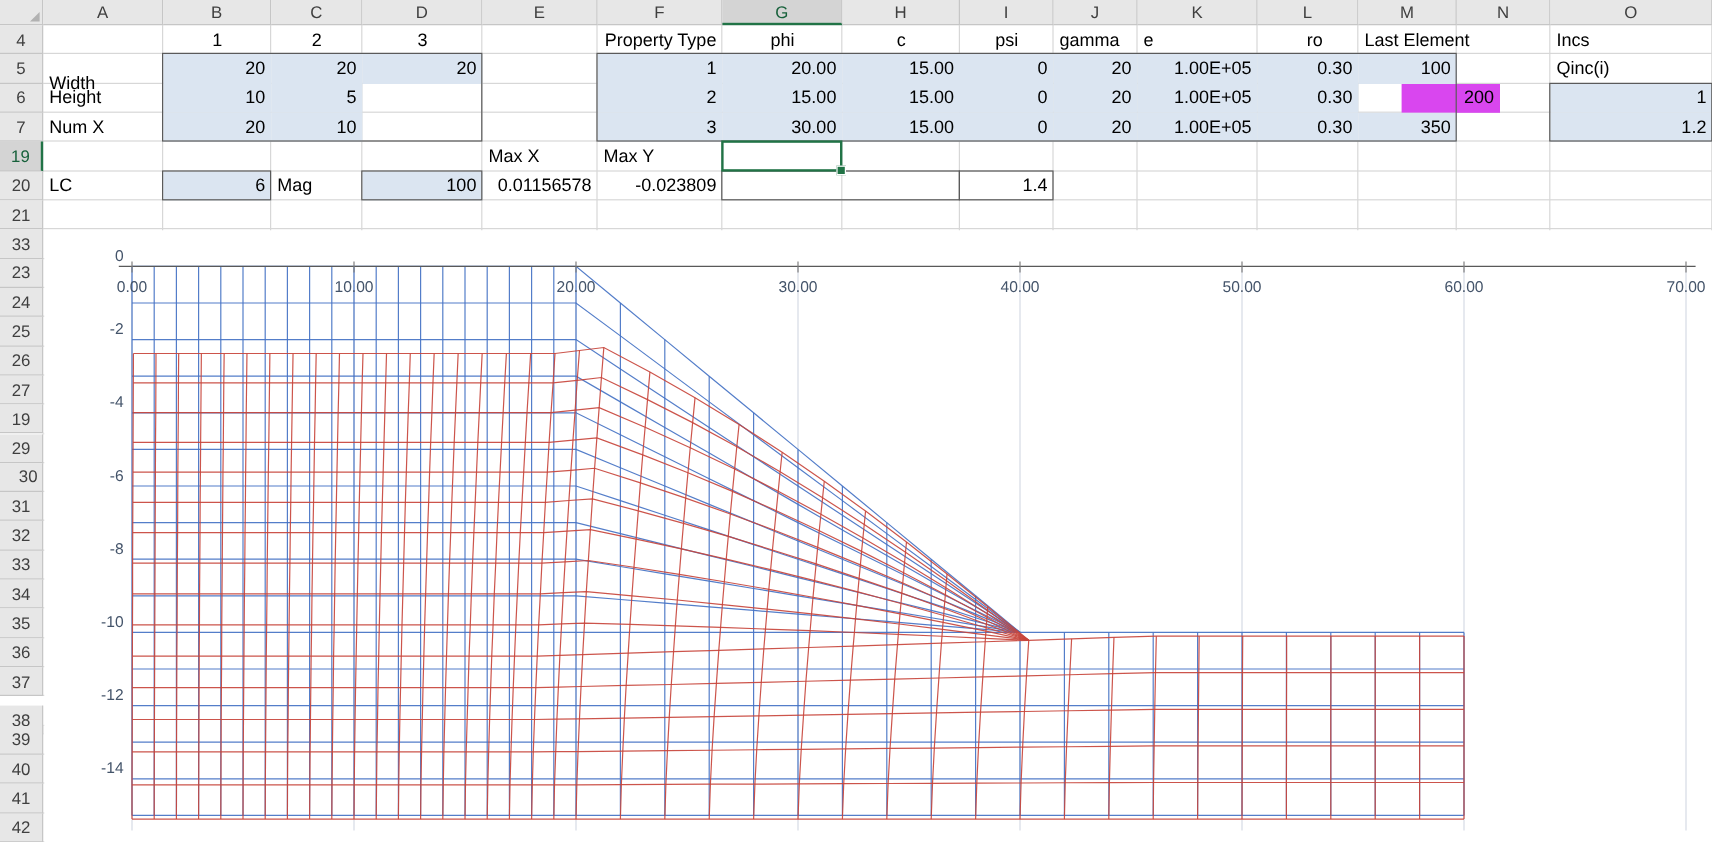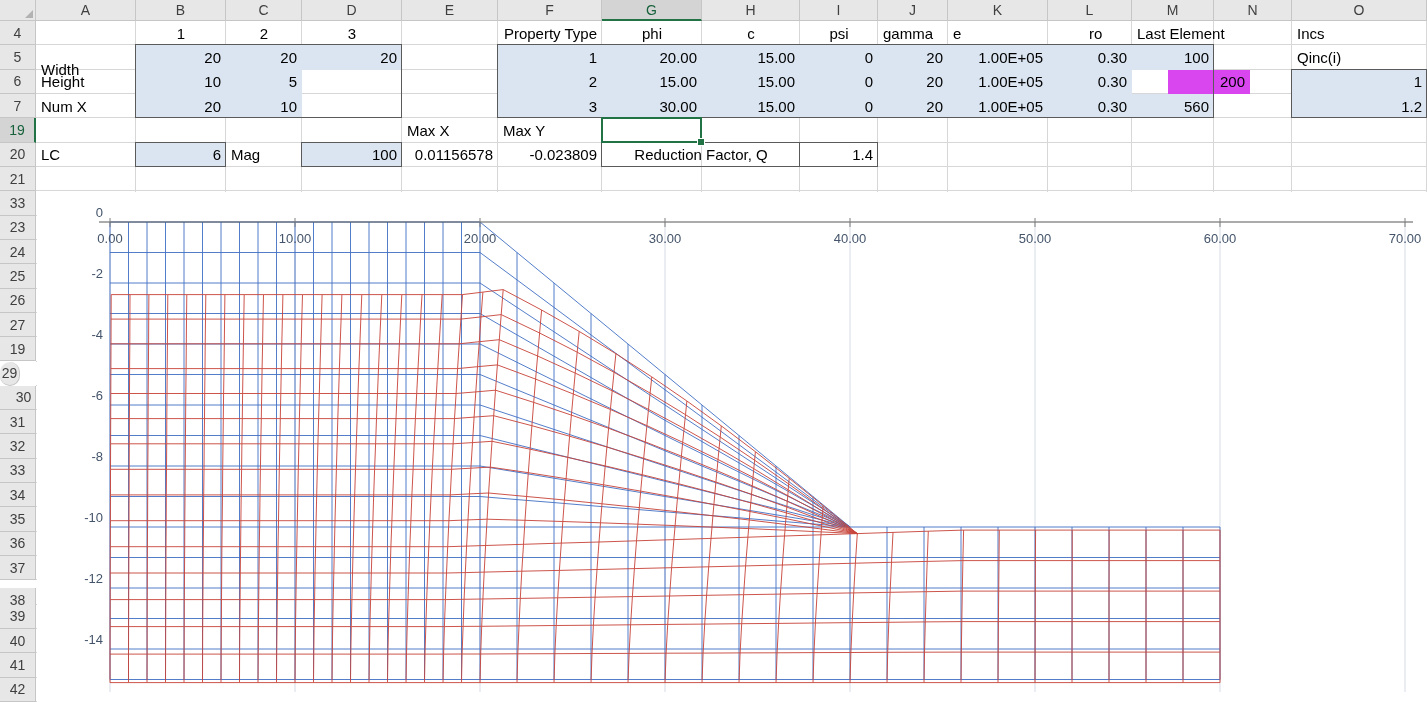--- a/index.html
+++ b/index.html
@@ -256,21 +256,21 @@
     <div class="hdr selrow" style="left: 0px; top: 118.286px; width: 36px; height: 24.3214px;">19</div>
     <div class="hdr" style="left: 0px; top: 142.607px; width: 36px; height: 24.3214px;">20</div>
     <div class="hdr" style="left: 0px; top: 166.929px; width: 36px; height: 24.3214px;">21</div>
     <div class="hdr" style="left: 0px; top: 191.25px; width: 36px; height: 24.3214px;">33</div>
     <div class="hdr" style="left: 0px; top: 215.571px; width: 36px; height: 24.3214px;">23</div>
     <div class="hdr" style="left: 0px; top: 239.893px; width: 36px; height: 24.3214px;">24</div>
     <div class="hdr" style="left: 0px; top: 264.214px; width: 36px; height: 24.3214px;">25</div>
     <div class="hdr" style="left: 0px; top: 288.536px; width: 36px; height: 24.3214px;">26</div>
     <div class="hdr" style="left: 0px; top: 312.857px; width: 36px; height: 24.3214px;">27</div>
     <div class="hdr" style="left: 0px; top: 337.179px; width: 36px; height: 24.3214px;">19</div>
-    <div class="hdr" style="left: 0px; top: 361.5px; width: 20px; height: 24.3214px; border-radius: 10px;">29</div>
+    <div class="hdr" style="left: 0px; top: 361.5px; width: 36px; height: 24.3214px;">29</div>
     <div class="hdr" style="left: 0px; top: 385.821px; width: 36px; height: 24.3214px; padding-left: 12px;">30</div>
     <div class="hdr" style="left: 0px; top: 410.143px; width: 36px; height: 24.3214px;">31</div>
     <div class="hdr" style="left: 0px; top: 434.464px; width: 36px; height: 24.3214px;">32</div>
     <div class="hdr" style="left: 0px; top: 458.786px; width: 36px; height: 24.3214px;">33</div>
     <div class="hdr" style="left: 0px; top: 483.107px; width: 36px; height: 24.3214px;">34</div>
     <div class="hdr" style="left: 0px; top: 507.429px; width: 36px; height: 24.3214px;">35</div>
     <div class="hdr" style="left: 0px; top: 531.75px; width: 36px; height: 24.3214px;">36</div>
     <div class="hdr" style="left: 0px; top: 556.071px; width: 36px; height: 24.3214px;">37</div>
     <div class="hdr" style="left: 0px; top: 588px; width: 36px; height: 24.3214px;">38</div>
     <div class="hdr" style="left: 0px; top: 604.714px; width: 36px; height: 24.3214px;">39</div>
@@ -317,31 +317,30 @@
     <div class="cell" style="left: 36px; top: 93.9643px; width: 100px; height: 24.3214px; justify-content: flex-start;">Num X</div>
     <div class="cell" style="left: 136px; top: 93.9643px; width: 90px; height: 24.3214px; justify-content: flex-end; background: rgb(219, 229, 241);">20</div>
     <div class="cell" style="left: 226px; top: 93.9643px; width: 76px; height: 24.3214px; justify-content: flex-end; background: rgb(219, 229, 241);">10</div>
     <div class="cell" style="left: 498px; top: 93.9643px; width: 104px; height: 24.3214px; justify-content: flex-end; background: rgb(219, 229, 241);">3</div>
     <div class="cell" style="left: 602px; top: 93.9643px; width: 100px; height: 24.3214px; justify-content: flex-end; background: rgb(219, 229, 241);">30.00</div>
     <div class="cell" style="left: 702px; top: 93.9643px; width: 98px; height: 24.3214px; justify-content: flex-end; background: rgb(219, 229, 241);">15.00</div>
     <div class="cell" style="left: 800px; top: 93.9643px; width: 78px; height: 24.3214px; justify-content: flex-end; background: rgb(219, 229, 241);">0</div>
     <div class="cell" style="left: 878px; top: 93.9643px; width: 70px; height: 24.3214px; justify-content: flex-end; background: rgb(219, 229, 241);">20</div>
     <div class="cell" style="left: 948px; top: 93.9643px; width: 100px; height: 24.3214px; justify-content: flex-end; background: rgb(219, 229, 241);">1.00E+05</div>
     <div class="cell" style="left: 1048px; top: 93.9643px; width: 84px; height: 24.3214px; justify-content: flex-end; background: rgb(219, 229, 241);">0.30</div>
-    <div class="cell" style="left: 1132px; top: 93.9643px; width: 82px; height: 24.3214px; justify-content: flex-end; background: rgb(219, 229, 241);">560</div>
+    <div class="cell" style="left: 1132px; top: 93.9643px; width: 82px; height: 24.3214px; justify-content: flex-end; background: rgb(219, 229, 241);">350</div>
     <div class="cell" style="left: 1292px; top: 93.9643px; width: 135px; height: 24.3214px; justify-content: flex-end; background: rgb(219, 229, 241);">1.2</div>
     <div class="cell" style="left: 402px; top: 118.286px; width: 96px; height: 24.3214px; justify-content: flex-start;">Max X</div>
     <div class="cell" style="left: 498px; top: 118.286px; width: 104px; height: 24.3214px; justify-content: flex-start;">Max Y</div>
     <div class="cell" style="left: 36px; top: 142.607px; width: 100px; height: 24.3214px; justify-content: flex-start;">LC</div>
     <div class="cell" style="left: 136px; top: 142.607px; width: 90px; height: 24.3214px; justify-content: flex-end; background: rgb(219, 229, 241);">6</div>
     <div class="cell" style="left: 226px; top: 142.607px; width: 76px; height: 24.3214px; justify-content: flex-start;">Mag</div>
     <div class="cell" style="left: 302px; top: 142.607px; width: 100px; height: 24.3214px; justify-content: flex-end; background: rgb(219, 229, 241);">100</div>
     <div class="cell" style="left: 402px; top: 142.607px; width: 96px; height: 24.3214px; justify-content: flex-end;">0.01156578</div>
     <div class="cell" style="left: 498px; top: 142.607px; width: 104px; height: 24.3214px; justify-content: flex-end;">-0.023809</div>
-    <div class="cell" style="left: 602px; top: 142.607px; width: 198px; height: 24.3214px; justify-content: center;">Reduction Factor, Q</div>
     <div class="cell" style="left: 800px; top: 142.607px; width: 78px; height: 24.3214px; justify-content: flex-end;">1.4</div>
     <div class="box" style="left: 135px; top: 44.3214px; width: 267px; height: 73.9643px;"></div>
     <div class="box" style="left: 497px; top: 44.3214px; width: 717px; height: 73.9643px;"></div>
     <div class="box" style="left: 1291px; top: 68.6429px; width: 136px; height: 49.6429px;"></div>
     <div class="box" style="left: 135px; top: 141.607px; width: 91px; height: 25.3214px;"></div>
     <div class="box" style="left: 301px; top: 141.607px; width: 101px; height: 25.3214px;"></div>
     <div class="box" style="left: 601px; top: 141.607px; width: 199px; height: 25.3214px;"></div>
     <div class="box" style="left: 799px; top: 141.607px; width: 79px; height: 25.3214px;"></div>
     <div id="selbox" style="left: 601px; top: 117.286px; width: 101px; height: 25.3214px;"></div>
     <div id="selhandle" style="left: 697px; top: 137.607px;"></div>

